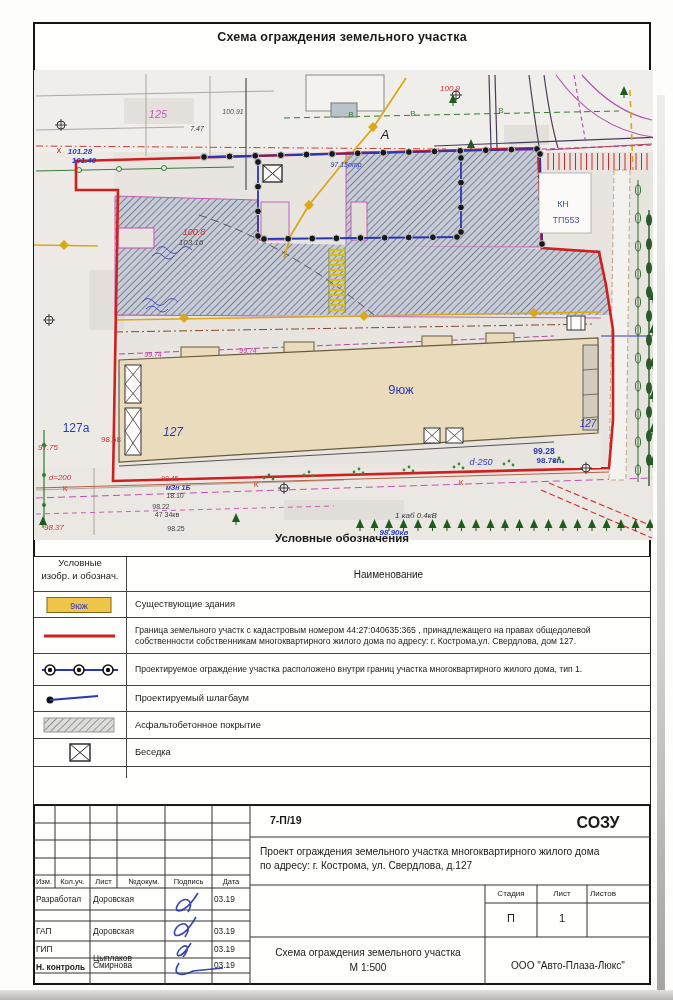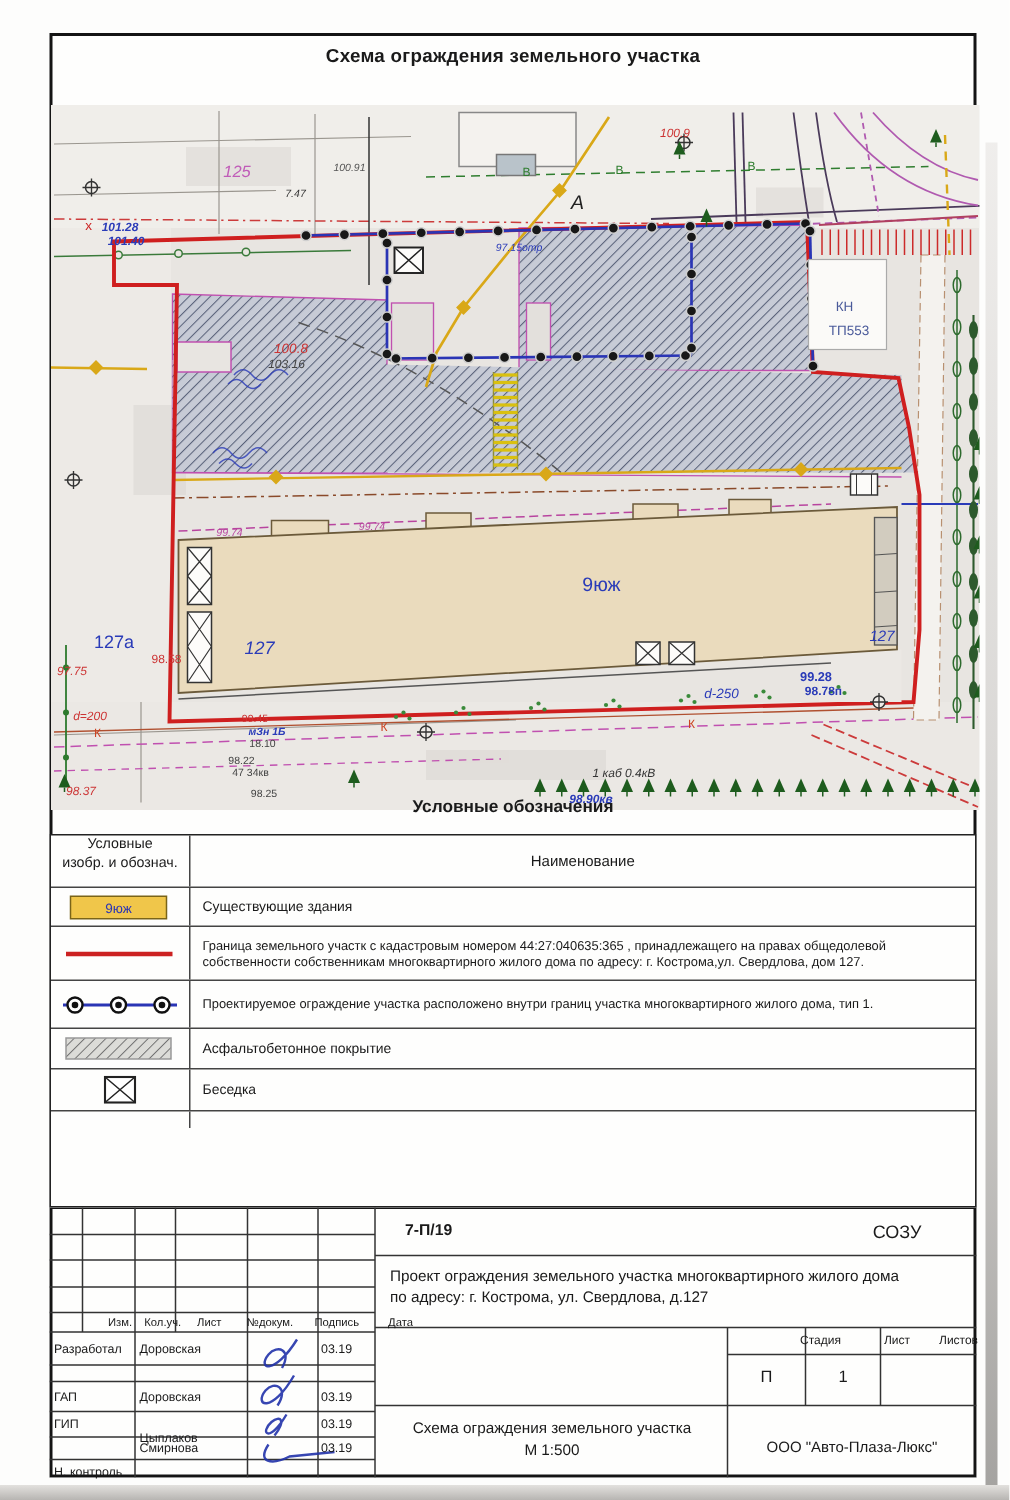--- a/index.html
+++ b/index.html
@@ -21,23 +21,23 @@
   .lrow:first-child{border-top:none;}
   .lsym{width:92px;flex:0 0 92px;border-right:1px solid #444;display:flex;align-items:center;}
   .lname{flex:1;display:flex;align-items:center;padding:2px 8px;font-size:9.3px;line-height:1.3;}
   .lname.small{font-size:8.6px;line-height:1.25;}
   .lhead{font-size:10px;text-align:center;justify-content:center;font-weight:400;}
   .lhead-sym{flex-direction:column;font-size:9.5px;line-height:1.35;text-align:center;}
   
   #stamp{position:absolute;left:33px;top:805px;width:618px;height:180px;z-index:4;background:#fefefd;}
   #stamp .txt{position:absolute;white-space:nowrap;}
   .doc-number{font-size:10.5px;font-weight:600;}
-  .org-code{font-size:12px;font-weight:400;}
+  .org-code{font-size:16px;font-weight:700;}
   .project{font-size:10.2px;line-height:1.4;white-space:normal;}
-  .cell-h{font-size:7.5px;text-align:center;padding-left:36px;}
+  .cell-h{font-size:7.5px;text-align:center;}
   .role{font-size:8.3px;}
   .stage-val{font-size:11px;}
   .sheet-title{font-size:10.2px;text-align:center;line-height:1.5;white-space:normal;}
   .company{font-size:10px;text-align:center;}
 </style>
 </head>
 <body>
 
 <div class="frame"></div>
 <div class="edge-right"></div>
@@ -493,20 +493,29 @@
           <circle cx="16" cy="13" r="5" fill="#fff" stroke="#111" stroke-width="1.6"></circle>
           <circle cx="16" cy="13" r="2.2" fill="#111"></circle>
           <circle cx="45" cy="13" r="5" fill="#fff" stroke="#111" stroke-width="1.6"></circle>
           <circle cx="45" cy="13" r="2.2" fill="#111"></circle>
           <circle cx="74" cy="13" r="5" fill="#fff" stroke="#111" stroke-width="1.6"></circle>
           <circle cx="74" cy="13" r="2.2" fill="#111"></circle>
         </svg>
       </div>
       <div class="lname small">Проектируемое ограждение участка расположено внутри границ участка многоквартирного жилого дома, тип 1.</div>
     </div>
+    <div class="lrow" style="height: 26px;">
+      <div class="lsym">
+        <svg width="92" height="26" viewBox="0 0 92 26">
+          <circle cx="16" cy="14" r="3.5" fill="#111"></circle>
+          <line x1="16" y1="14" x2="64" y2="10" stroke="#2a35b5" stroke-width="2"></line>
+        </svg>
+      </div>
+      <div class="lname">Проектируемый шлагбаум</div>
+    </div>
     <div class="lrow" style="height: 27px;">
       <div class="lsym">
         <svg width="92" height="26" viewBox="0 0 92 26">
           <defs>
             <pattern id="lh" width="5" height="5" patternTransform="rotate(45)" patternUnits="userSpaceOnUse">
               <rect width="5" height="5" fill="#dcdcd8"></rect>
               <line x1="0" y1="0" x2="0" y2="5" stroke="#707070" stroke-width="1.3"></line>
             </pattern>
           </defs>
           <rect x="10" y="6" width="70" height="14" fill="url(#lh)" stroke="#999" stroke-width="1"></rect>
@@ -573,17 +582,17 @@
   <div id="stamp-rows">
       <div class="txt role" style="left: 3px; top: 88.5px; width: 54px;">Разработал</div>
       <div class="txt role" style="left: 60px; top: 88.5px; width: 70px;">Доровская</div>
       <div class="txt role" style="left: 181px; top: 88.5px; width: 36px;">03.19</div>
       <div class="txt role" style="left: 3px; top: 120.5px; width: 54px;">ГАП</div>
       <div class="txt role" style="left: 60px; top: 120.5px; width: 70px;">Доровская</div>
       <div class="txt role" style="left: 181px; top: 120.5px; width: 36px;">03.19</div>
       <div class="txt role" style="left: 3px; top: 139px; width: 54px;">ГИП</div>
       <div class="txt role" style="left: 60px; top: 148px; width: 70px;">Цыплаков</div>
       <div class="txt role" style="left: 181px; top: 139px; width: 36px;">03.19</div>
-      <div class="txt role" style="left: 3px; top: 171px; width: 54px;">Н. контроль</div>
+      <div class="txt role" style="left: 3px; top: 157px; width: 54px; font-weight: bold;">Н. контроль</div>
       <div class="txt role" style="left: 60px; top: 155px; width: 70px;">Смирнова</div>
       <div class="txt role" style="left: 181px; top: 155px; width: 36px;">03.19</div>
     </div>
 </div>
 
 </body></html>

